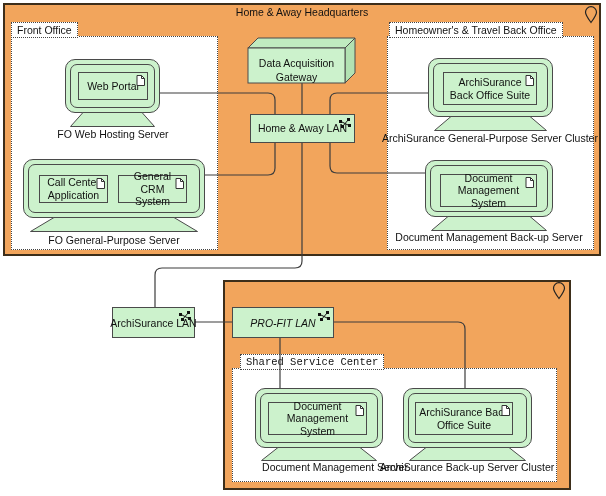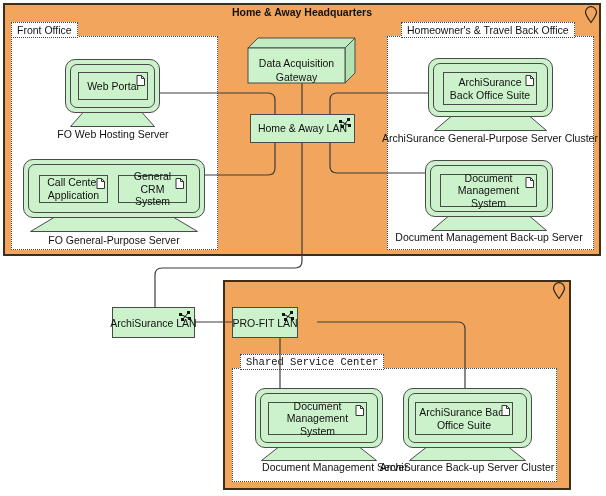--- a/index.html
+++ b/index.html
@@ -1,20 +1,20 @@
 <!DOCTYPE html>
 <html><head>
 <meta charset="utf-8">
 <style>
   html,body{margin:0;padding:0;background:#fff;}
   .canvas{position:relative;width:606px;height:496px;background:#ffffff;
           font-family:"Liberation Sans",sans-serif;font-size:10.5px;color:#111;overflow:hidden;}
   .abs{position:absolute;box-sizing:border-box;}
   .hq{background:#f2a55c;border:2px solid #3d2e1a;}
-  .hq-title{text-align:center;white-space:nowrap;font-weight:bold;}
+  .hq-title{text-align:center;white-space:nowrap;}
   .gtab{background:#ffffff;border:1px dotted #444;padding:1px 5px;white-space:nowrap;line-height:12px;}
   .gbody{background:#ffffff;border:1px dotted #444;}
   .node{background:#ccf2cc;border:1px solid #4a4a4a;}
   .lan{display:flex;align-items:flex-end;justify-content:center;padding-bottom:8px;white-space:nowrap;}
   .bezel{border-radius:10px;}
   .screen{position:absolute;left:4px;top:4px;right:4px;bottom:4px;border:1px solid #4a4a4a;border-radius:7px;background:#ccf2cc;}
   .app{display:flex;align-items:center;justify-content:center;text-align:center;line-height:1.2;padding:1px 3px;}
   .mlabel{width:300px;text-align:center;white-space:nowrap;}
   .dagtext{display:flex;align-items:center;justify-content:center;text-align:center;line-height:1.3;}
   .icon-tr{position:absolute;top:3px;right:3px;}
@@ -28,21 +28,21 @@
   <div class="abs hq" style="left:3px;top:3px;width:598px;height:253px;"></div>
   <div class="abs hq-title" style="left:3px;top:6px;width:598px;">Home &amp; Away Headquarters</div>
   <svg class="abs" style="left:584px;top:6px;" width="14" height="18" viewBox="0 0 14 18">
     <path d="M7,16.5 C7,16.5 1.5,9 1.5,6.2 A5.5,5.5 0 1 1 12.5,6.2 C12.5,9 7,16.5 7,16.5 Z" fill="none" stroke="#222" stroke-width="1.2"></path>
   </svg>
 
   <div class="abs gbody" style="left:11px;top:36px;width:207px;height:214px;"></div>
   <div class="abs gtab" style="left:11px;top:22px;"><span>Front Office</span></div>
 
   <div class="abs gbody" style="left:387px;top:36px;width:207px;height:214px;"></div>
-  <div class="abs gtab" style="left:401px;top:22px;"><span>Homeowner's &amp; Travel Back Office</span></div>
+  <div class="abs gtab" style="left:389px;top:22px;"><span>Homeowner's &amp; Travel Back Office</span></div>
 
   <div class="abs hq" style="left:223px;top:280px;width:348px;height:210px;"></div>
   <svg class="abs" style="left:552px;top:282px;" width="14" height="18" viewBox="0 0 14 18">
     <path d="M7,16.5 C7,16.5 1.5,9 1.5,6.2 A5.5,5.5 0 1 1 12.5,6.2 C12.5,9 7,16.5 7,16.5 Z" fill="none" stroke="#222" stroke-width="1.2"></path>
   </svg>
 
   <div class="abs gbody" style="left:232px;top:368px;width:325px;height:114px;"></div>
   <div class="abs gtab" style="left:240px;top:354px;font-family:Liberation Mono, monospace;"><span>Shared Service Center</span></div>
 
   <svg class="abs" style="left:0;top:0;" width="606" height="496" viewBox="0 0 606 496" fill="none" stroke="#3d3d3d" stroke-width="1.2">
@@ -81,21 +81,21 @@
     <svg class="icon-tr" width="12" height="10" viewBox="0 0 12 10">
       <line x1="2" y1="3.5" x2="10" y2="7.5" stroke="#111"></line>
         <line x1="3.5" y1="8.5" x2="9.5" y2="1.5" stroke="#111"></line>
       <rect x="0" y="2" width="3" height="3" fill="#111"></rect>
         <rect x="8" y="0" width="3" height="3" fill="#111"></rect>
       <rect x="2" y="7" width="3" height="3" fill="#111"></rect>
         <rect x="9" y="6" width="3" height="3" fill="#111"></rect>
     </svg>
   </div>
 
-  <div class="abs node lan" style="left:232px;top:307px;width:66px;height:31px;">
+  <div class="abs node lan" style="left:232px;top:307px;width:102px;height:31px;font-style:italic;">
     <span>PRO-FIT LAN</span>
     <svg class="icon-tr" width="12" height="10" viewBox="0 0 12 10">
       <line x1="2" y1="3.5" x2="10" y2="7.5" stroke="#111"></line>
         <line x1="3.5" y1="8.5" x2="9.5" y2="1.5" stroke="#111"></line>
       <rect x="0" y="2" width="3" height="3" fill="#111"></rect>
         <rect x="8" y="0" width="3" height="3" fill="#111"></rect>
       <rect x="2" y="7" width="3" height="3" fill="#111"></rect>
         <rect x="9" y="6" width="3" height="3" fill="#111"></rect>
     </svg>
   </div>

